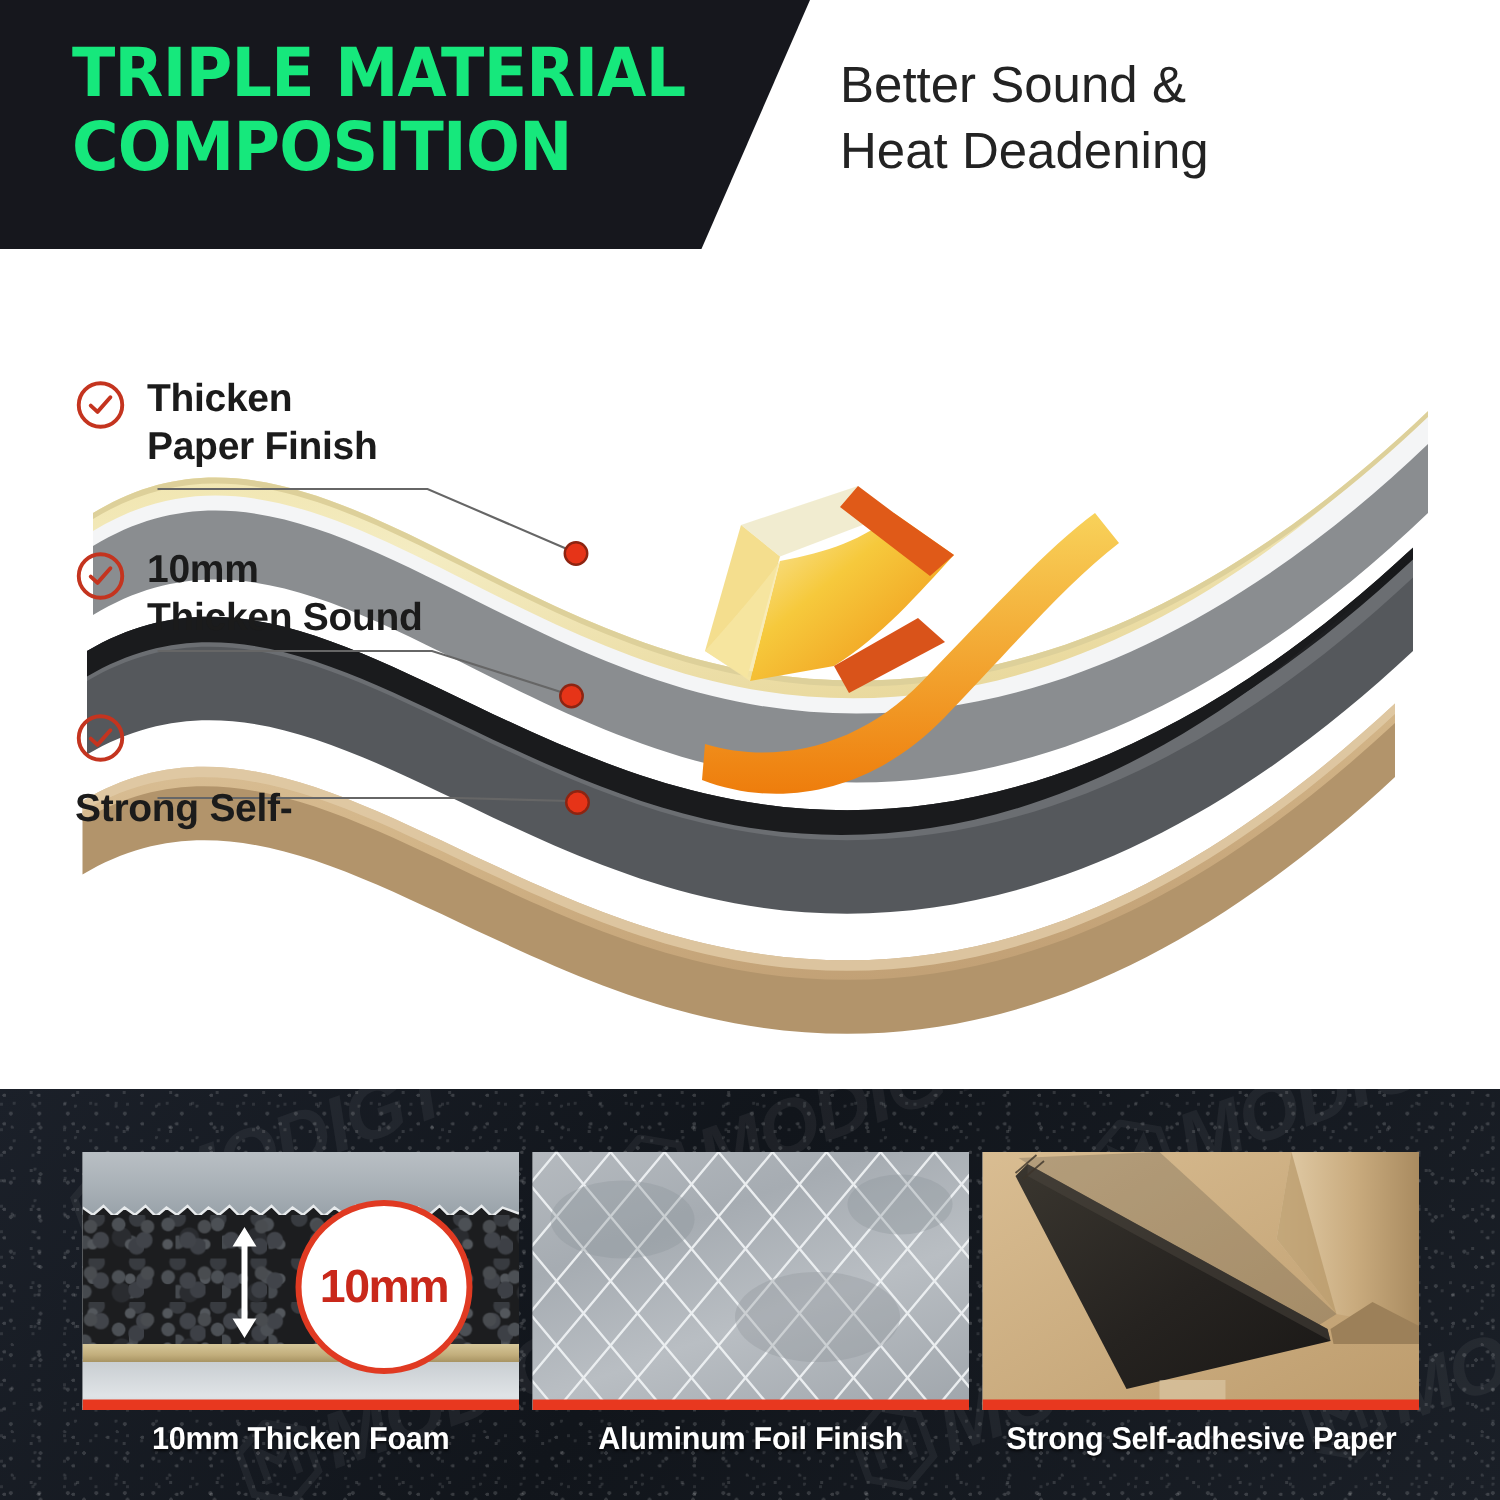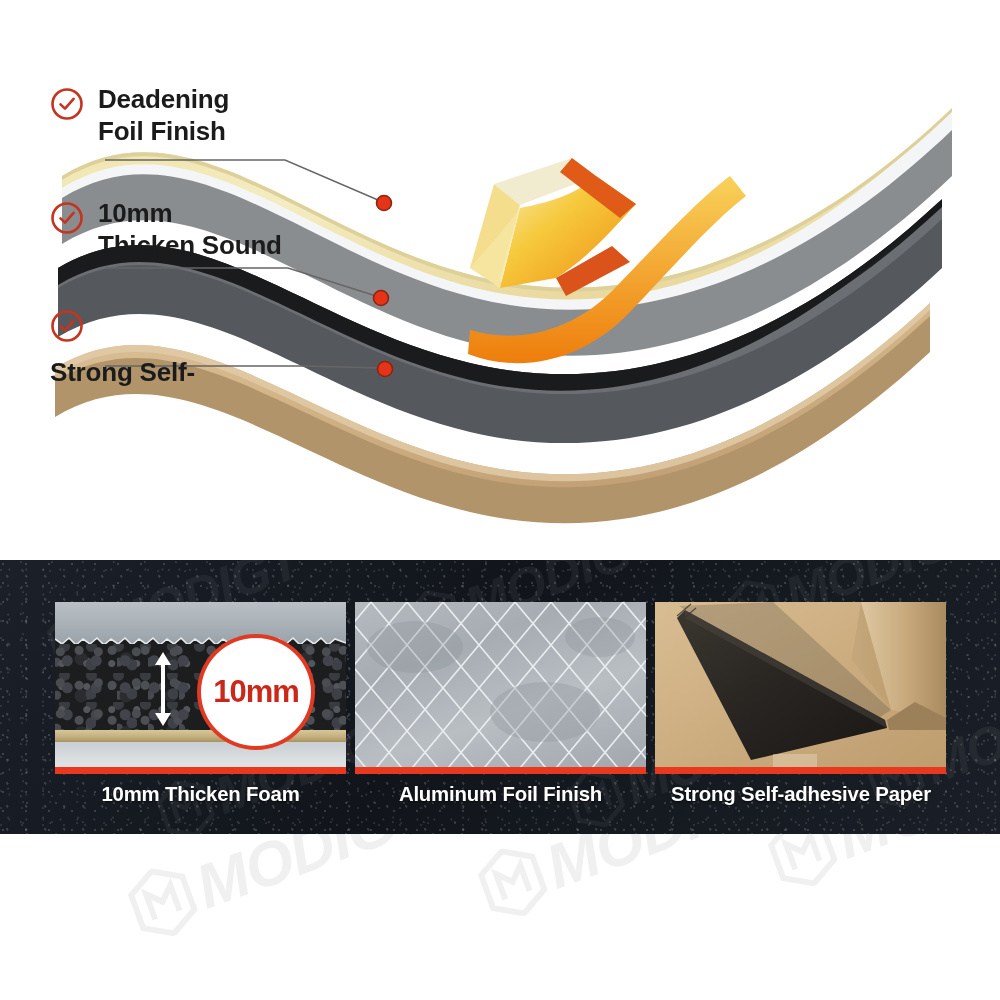--- a/index.html
+++ b/index.html
@@ -291,20 +291,31 @@
         <span class="hexlogo">
           <svg viewBox="0 0 100 110">
             <path d="M50,4 L92,28 L92,82 L50,106 L8,82 L8,28 Z" fill="none" stroke="currentColor" stroke-width="9"></path>
             <path d="M30,76 L30,34 L50,54 L70,34 L70,76" fill="none" stroke="currentColor" stroke-width="9"></path>
           </svg>
         </span>
         <span class="wtext">MODIGT</span>
       </div>
     </div>
 
+  <div class="header">
+    <div class="banner"></div>
+    <div class="banner-title">
+      <span>TRIPLE MATERIAL</span>
+      <span class="l2">COMPOSITION</span>
+    </div>
+    <div class="header-sub">
+      <span>Better Sound &amp;</span>
+      <span class="l2">Heat Deadening</span>
+    </div>
+  </div>
 
   <div class="mid">
 
     <svg class="mid-svg" viewBox="0 0 1000 560">
       <defs>
         <linearGradient id="gFoil" x1="0" y1="0" x2="0.7" y2="1">
           <stop offset="0%" stop-color="#efe2a6"></stop>
           <stop offset="45%" stop-color="#f4ecc2"></stop>
           <stop offset="100%" stop-color="#e8d79a"></stop>
         </linearGradient>
@@ -387,22 +398,22 @@
     <div class="bullets">
 
       <div class="bullet b1">
         <span class="chk">
           <svg viewBox="0 0 34 34">
             <circle cx="17" cy="17" r="14.5" fill="none" stroke="#c4341f" stroke-width="2.6"></circle>
             <path d="M10.5,17.4 L15,21.6 L23.6,11.8" fill="none" stroke="#c4341f" stroke-width="2.6" stroke-linecap="round" stroke-linejoin="round"></path>
           </svg>
         </span>
         <span class="btext">
-          <span>Deadening</span>
-          <span class="l2">Foil Finish</span>
+          <span>Thicken</span>
+          <span class="l2">Paper Finish</span>
         </span>
       </div>
 
       <div class="bullet b2">
         <span class="chk">
           <svg viewBox="0 0 34 34">
             <circle cx="17" cy="17" r="14.5" fill="none" stroke="#c4341f" stroke-width="2.6"></circle>
             <path d="M10.5,17.4 L15,21.6 L23.6,11.8" fill="none" stroke="#c4341f" stroke-width="2.6" stroke-linecap="round" stroke-linejoin="round"></path>
           </svg>
         </span>

